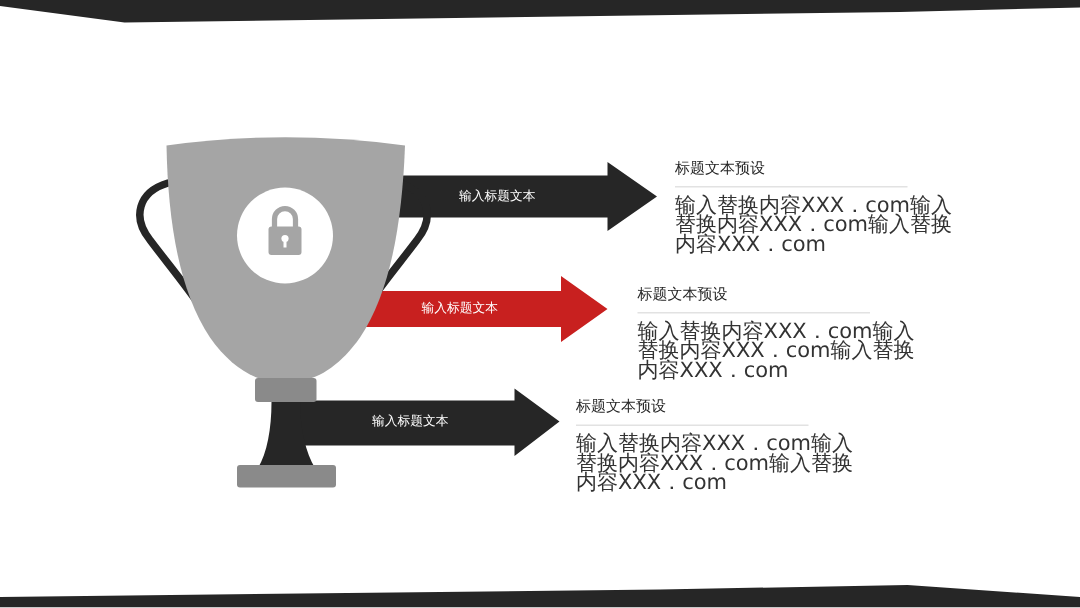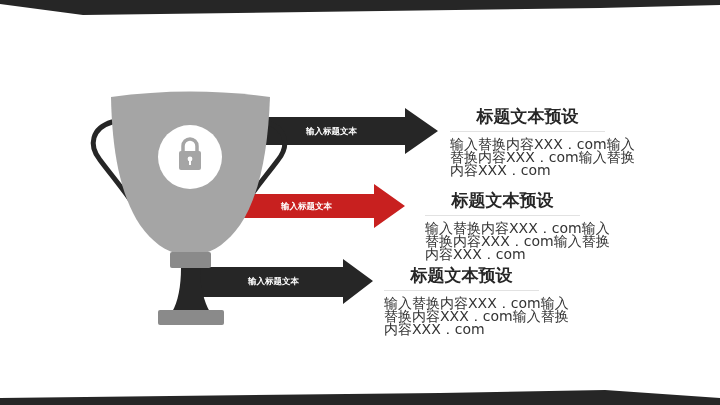--- a/index.html
+++ b/index.html
@@ -3,29 +3,28 @@
   <meta charset="utf-8">
   <style>
     html, body { margin: 0; padding: 0; }
     body {
       width: 720px; height: 405px; position: relative; overflow: hidden;
       background: #ffffff;
       font-family: "DejaVu Sans", "Liberation Sans", sans-serif;
     }
     .layer { position: absolute; left: 0; top: 0; }
     .arrow-label {
-      position: absolute; color: #ffffff; font-size: 8.5px; font-weight: bold;
+      position: absolute; color: #ffffff; font-size: 8.5px; font-weight: normal;
       white-space: nowrap; line-height: 1;
     }
     .block { position: absolute; width: 230px; }
     .block-title {
-      font-size: 17px; font-weight: bold; color: #262626; line-height: 1;
+      font-size: 10px; font-weight: normal; color: #262626; line-height: 1;
       padding-bottom: 6px; border-bottom: 1px solid #e2e2e2; width: 155px;
       white-space: nowrap;
-      text-align: center;
     }
     .block-body {
       font-size: 14px; color: #333333; line-height: 13px; margin-top: 6px;
       font-family: "DejaVu Sans", sans-serif;
     }
   </style>
 </head>
 <body>
 
 <svg class="layer" width="720" height="405">

